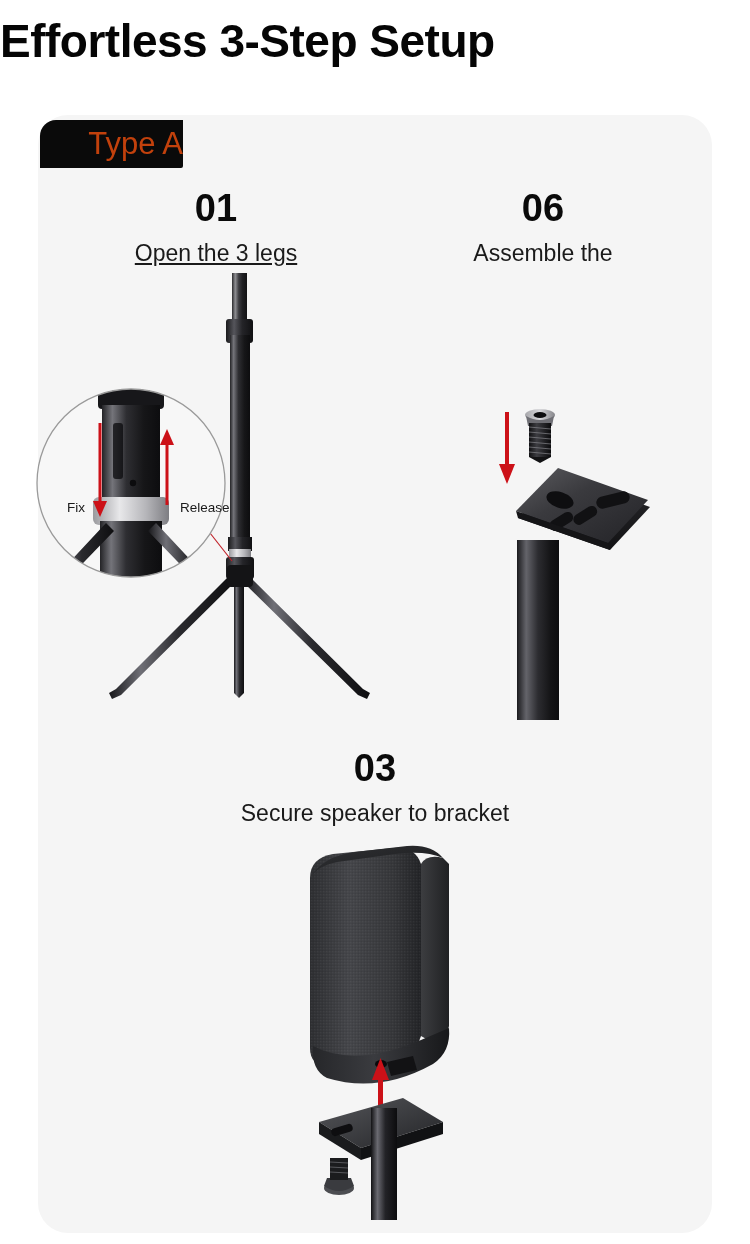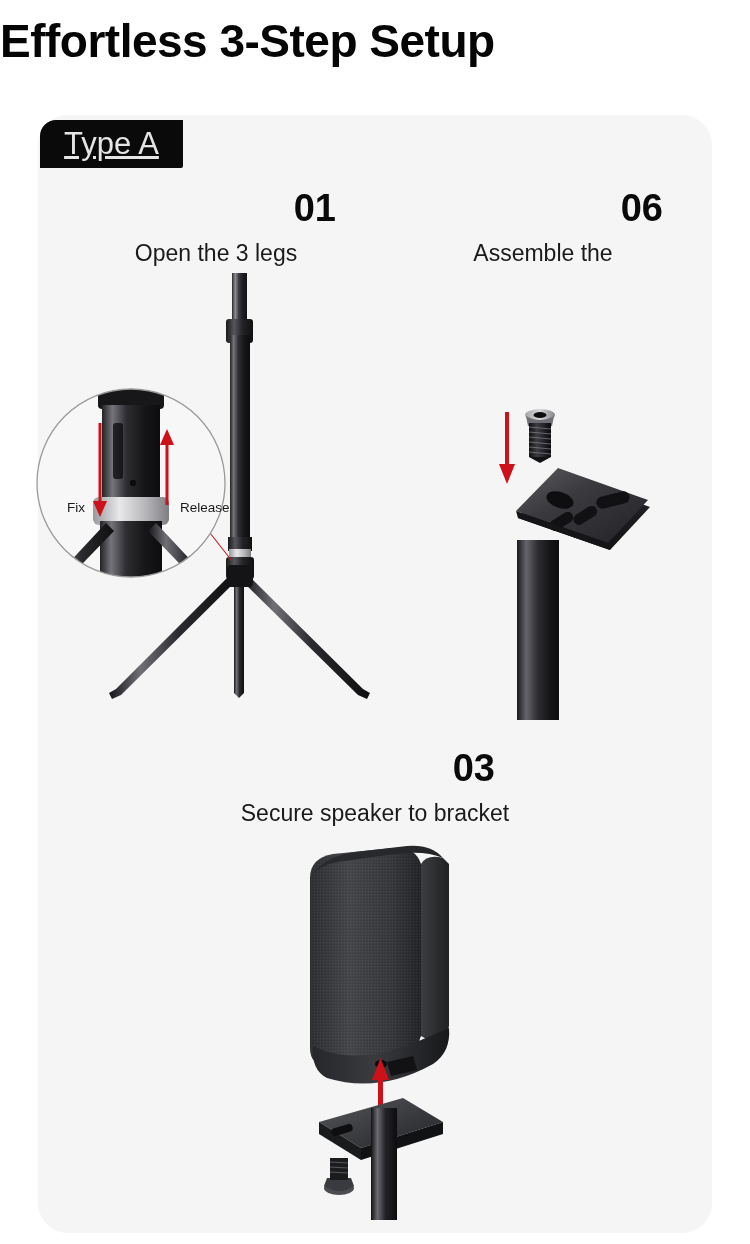--- a/index.html
+++ b/index.html
@@ -43,47 +43,46 @@
 
   .type-badge {
     position: absolute;
     left: 40px;
     top: 120px;
     width: 143px;
     height: 48px;
     background: #0a0a0a;
     border-top-left-radius: 16px;
     border-bottom-right-radius: 2px;
-    color: #e5e5e5;
+    color: #c2410c;
     font-size: 31px;
     line-height: 48px;
-    text-align: center;
+    text-align: right;
     letter-spacing: 0px;
-    text-decoration: underline;
   }
 
   
   .step-num {
     position: absolute;
-    text-align: right;
+    text-align: center;
     font-size: 38px;
     font-weight: bold;
     color: #0a0a0a;
     line-height: 44px;
   }
   .step-desc {
     position: absolute;
     text-align: center;
     font-size: 23px;
     color: #1a1a1a;
     line-height: 31px;
   }
 
   #step1-num  { left: 96px;  top: 186px; width: 240px; }
-  #step1-desc { left: 76px;  top: 238px; width: 280px; }
+  #step1-desc { left: 76px;  top: 238px; width: 280px; text-decoration: underline; }
   #step2-num  { left: 423px; top: 186px; width: 240px; }
   #step2-desc { left: 413px; top: 238px; width: 260px; }
   #step3-num  { left: 255px; top: 746px; width: 240px; }
   #step3-desc { left: 145px; top: 798px; width: 460px; }
 
   .art { position: absolute; display: block; }
   #art-tripod  { left: 20px;  top: 265px; }
   #art-bracket { left: 460px; top: 390px; }
   #art-speaker { left: 275px; top: 840px; }
 </style>

